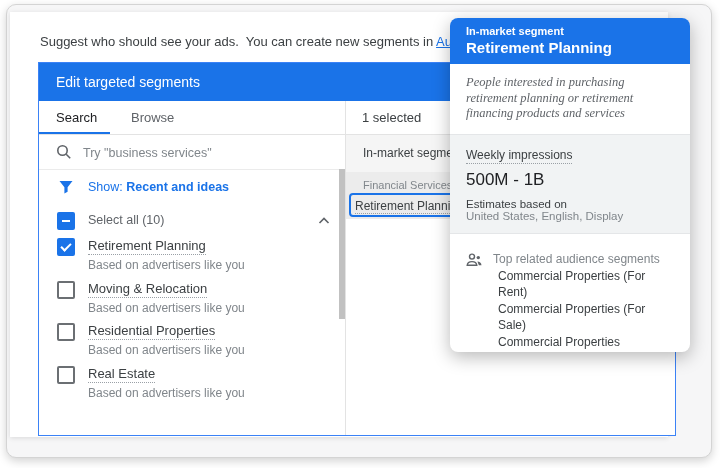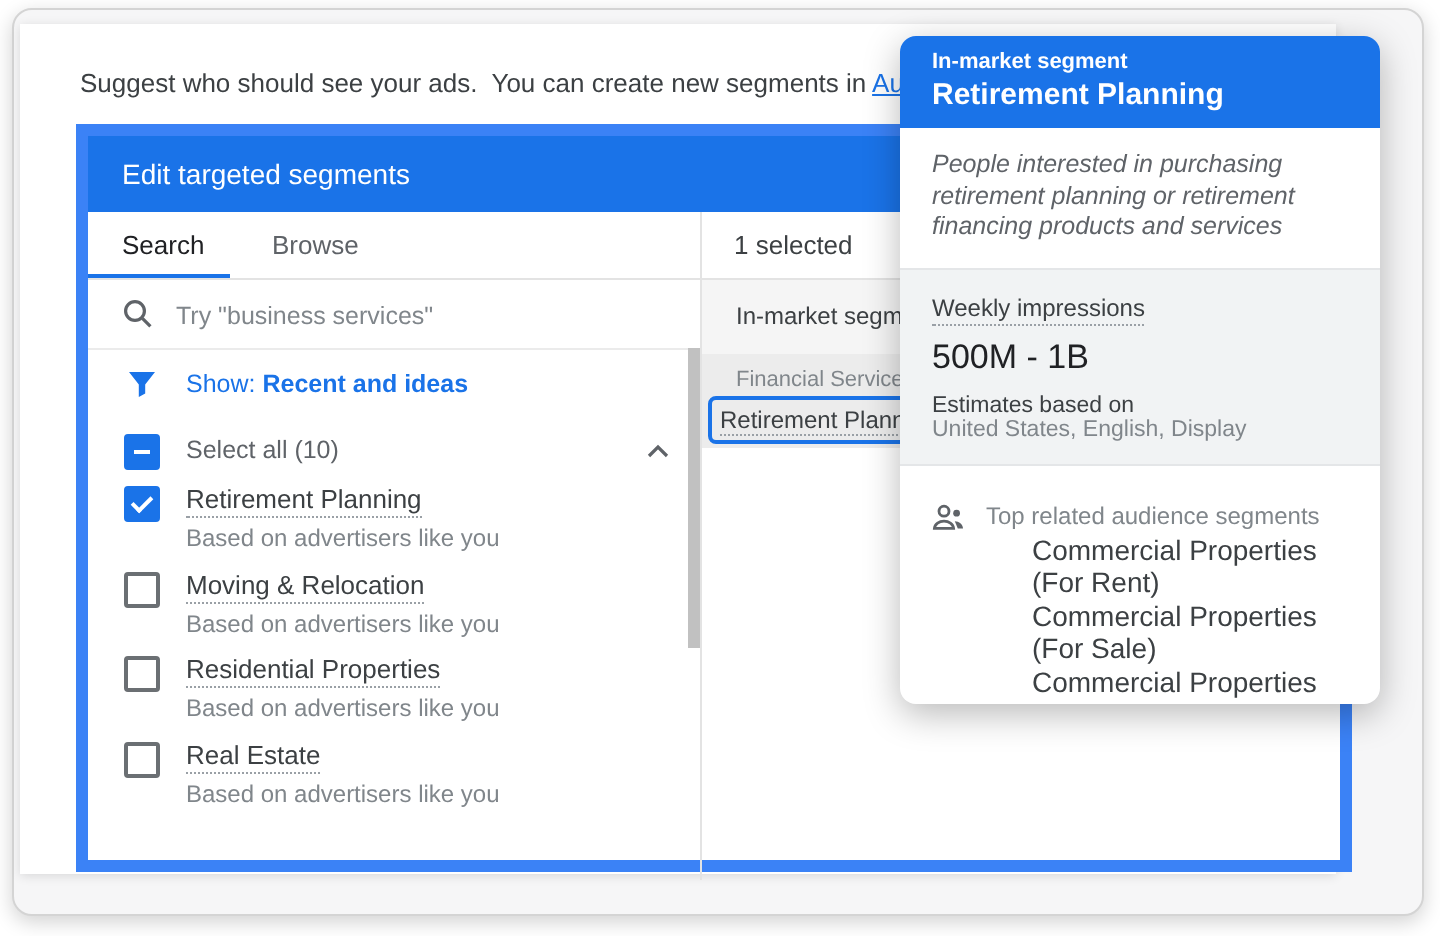--- a/index.html
+++ b/index.html
@@ -4,21 +4,21 @@
 <style>
   html,body{margin:0;padding:0;}
   body{width:720px;height:468px;position:relative;background:#ffffff;
        font-family:"Liberation Sans","DejaVu Sans",sans-serif;overflow:hidden;}
   .frame{position:absolute;left:6px;top:4px;width:704px;height:452px;background:#f6f6f7;
          border:1px solid #d4d4d4;border-radius:10px;box-shadow:0 3px 10px rgba(0,0,0,.18);}
   .card{position:absolute;left:10px;top:12px;width:658px;height:425px;background:#fff;
         box-shadow:0 1px 5px rgba(0,0,0,.12);}
   .intro{position:absolute;left:30px;top:22px;font-size:13px;color:#3c4043;white-space:pre-wrap;}
   .intro a{color:#1a73e8;text-decoration:underline;cursor:pointer;}
-  .panel{position:absolute;left:28px;top:50px;width:638px;height:374px;border:6px solid #3b82f6;
+  .panel{position:absolute;left:28px;top:50px;width:638px;height:374px;border:1px solid #3b82f6;
          box-sizing:border-box;background:#fff;}
   .panel-header{height:38px;line-height:38px;background:#1a73e8;color:#fff;font-size:14px;
                 font-weight:500;padding-left:17px;}
   .panel-body{position:relative;height:334px;overflow:hidden;}
   .col-divider{position:absolute;left:306px;top:0;bottom:0;width:1px;background:#e3e3e3;}
   .tabs-border{position:absolute;left:0;right:0;top:33px;height:1px;background:#e3e3e3;}
   .tab{position:absolute;top:0;height:34px;line-height:33px;font-size:13px;cursor:pointer;}
   .tab-search{left:17px;color:#202124;}
   .tab-browse{left:92px;color:#5f6368;}
   .tab-underline{position:absolute;left:0;top:31px;width:71px;height:2px;background:#1a73e8;}
@@ -57,32 +57,32 @@
   .chip-row{position:absolute;left:307px;right:0;top:71px;height:47px;background:#ececec;}
   .chip-path{position:absolute;left:17px;top:7px;font-size:11px;color:#80868b;white-space:nowrap;}
   .chip-box{position:absolute;left:3px;top:21px;border:2px solid #1a73e8;border-radius:4px;
             padding:1px 4px;cursor:pointer;white-space:nowrap;}
   .chip-name{font-size:12px;color:#3c4043;border-bottom:1px dotted #9aa0a6;}
   .tooltip{position:absolute;left:450px;top:18px;width:240px;height:334px;background:#fff;
            border-radius:8px;box-shadow:0 5px 18px rgba(0,0,0,.28);overflow:hidden;z-index:20;}
   .tt-header{background:#1a73e8;color:#fff;padding:7px 16px 8px;}
   .tt-type{font-size:11px;font-weight:700;}
   .tt-title{font-size:15px;font-weight:700;margin-top:2px;}
-  .tt-desc{padding:11px 16px 12px;font-size:12.5px;line-height:15.5px;font-style:italic;color:#5f6368;}
+  .tt-desc{padding:11px 16px 12px;font-size:12.5px;line-height:15.5px;font-style:italic;color:#5f6368;font-family:Liberation Serif, serif;}
   .tt-stats{background:#f1f3f4;border-top:1px solid #e4e6e8;border-bottom:1px solid #e4e6e8;
             padding:10px 16px 11px;}
   .tt-stat-label{display:inline-block;font-size:12px;color:#3c4043;border-bottom:1px dotted #9aa0a6;
                  padding-bottom:1px;}
   .tt-stat-value{font-size:17px;color:#202124;margin-top:6px;}
   .tt-est-label{font-size:11.5px;color:#3c4043;margin-top:8px;}
   .tt-est-value{font-size:11.5px;color:#80868b;margin-top:0;}
   .tt-lists{padding:12px 16px 0;}
   .tt-list-head{display:flex;align-items:center;gap:11px;color:#80868b;font-size:12px;
                 margin:6px 0 1px;}
-  .tt-item{margin-left:50px;font-size:14px;color:#3c4043;line-height:16.5px;}
+  .tt-item{margin-left:32px;font-size:12px;color:#3c4043;line-height:16.5px;}
   svg{display:block;}
 </style>
 </head>
 <body>
 
 <div class="frame"></div>
 <div class="card">
   <div class="intro"><span>Suggest who should see your ads.  You can create new segments in </span><a>Audience Manager</a></div>
 
   <div class="panel">

